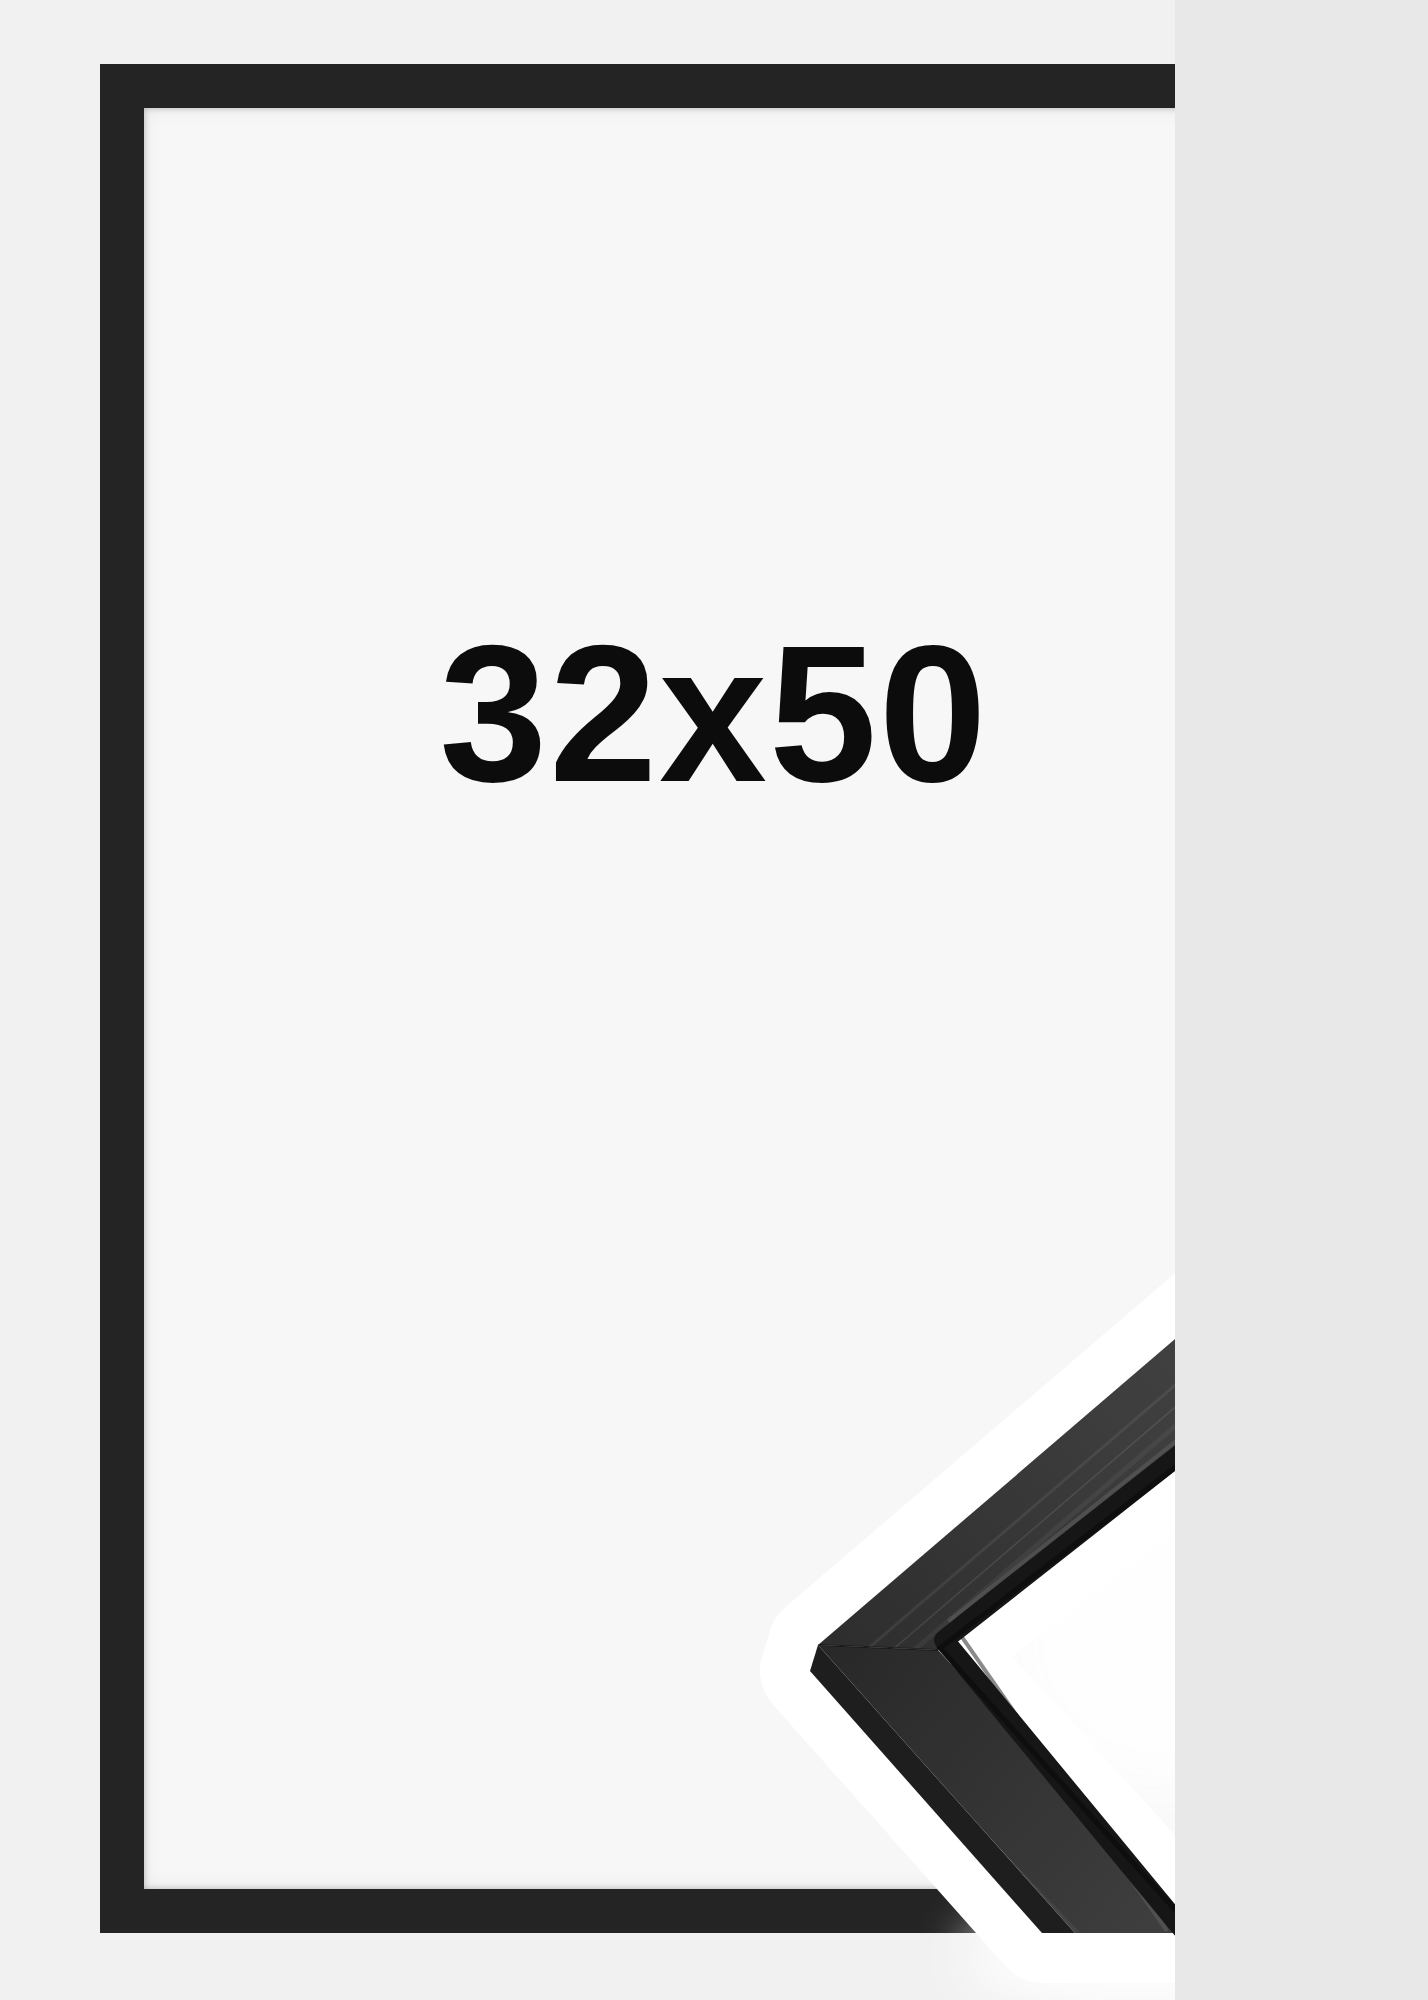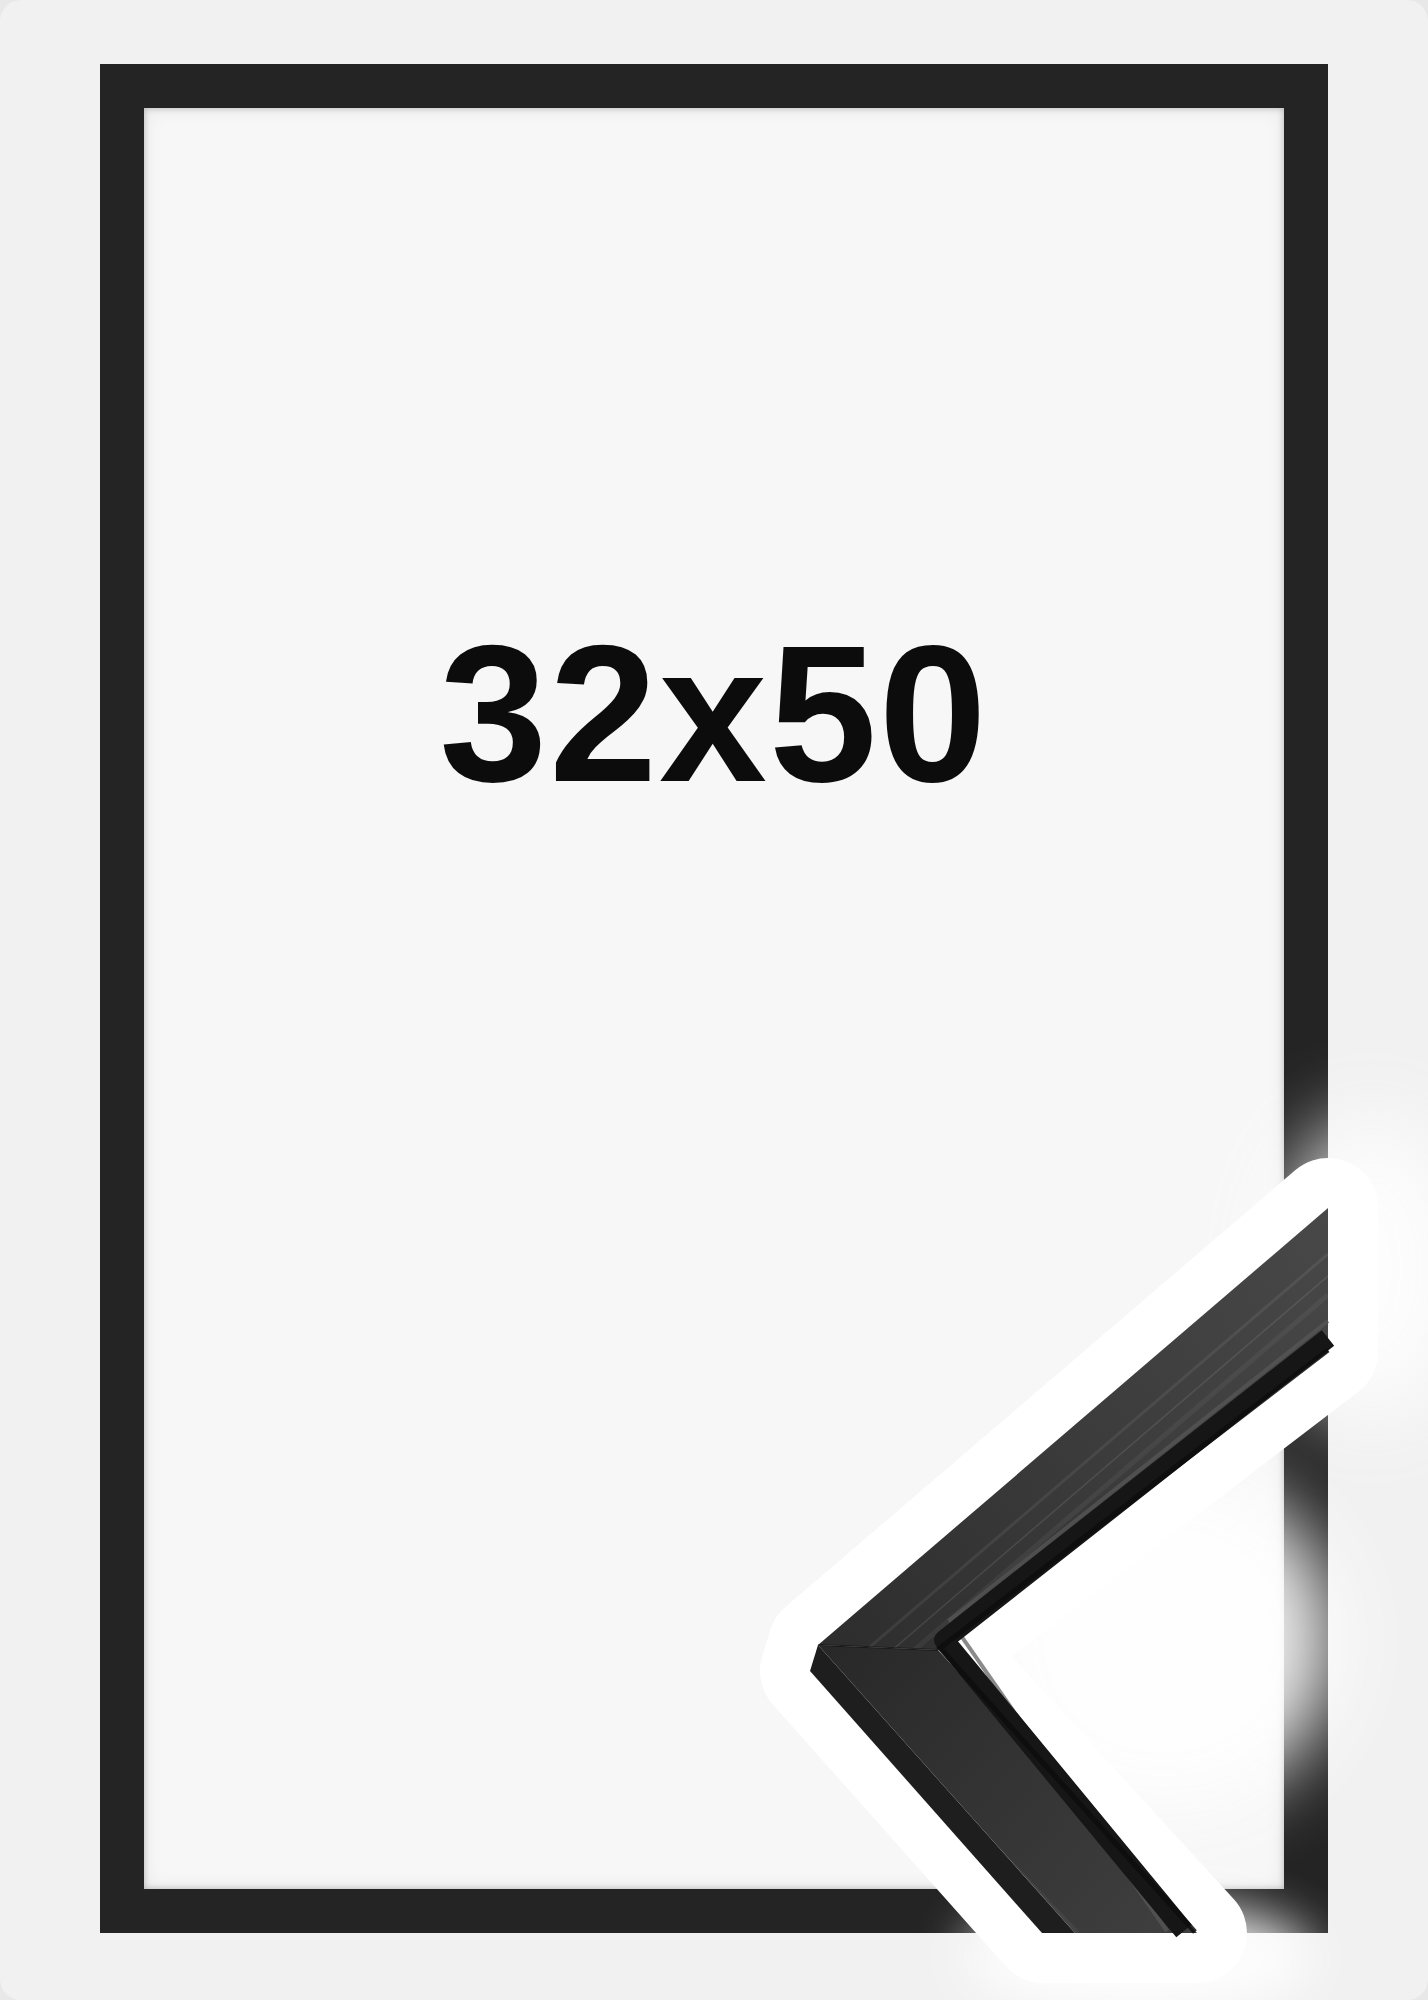--- a/index.html
+++ b/index.html
@@ -1,21 +1,20 @@
 <!DOCTYPE html>
 <html><head>
 <meta charset="utf-8">
 <style>
   html,body{margin:0;padding:0;background:#e8e8e9;}
   .canvas{
     position:relative;
-    width:1428px;height:2000px;
+    width:1175px;height:2000px;
     overflow:hidden;
     font-family:"Liberation Sans","DejaVu Sans",sans-serif;
-    border-radius:21px;
   }
   .frame-mockup{
     position:absolute;
     left:100px;top:64px;
     width:1228px;height:1869px;
     box-sizing:border-box;
     border:44px solid #242424;
     background:#f7f7f8;
     box-shadow:inset 0 0 6px rgba(0,0,0,.25), inset 0 0 20px rgba(0,0,0,.07);
   }

